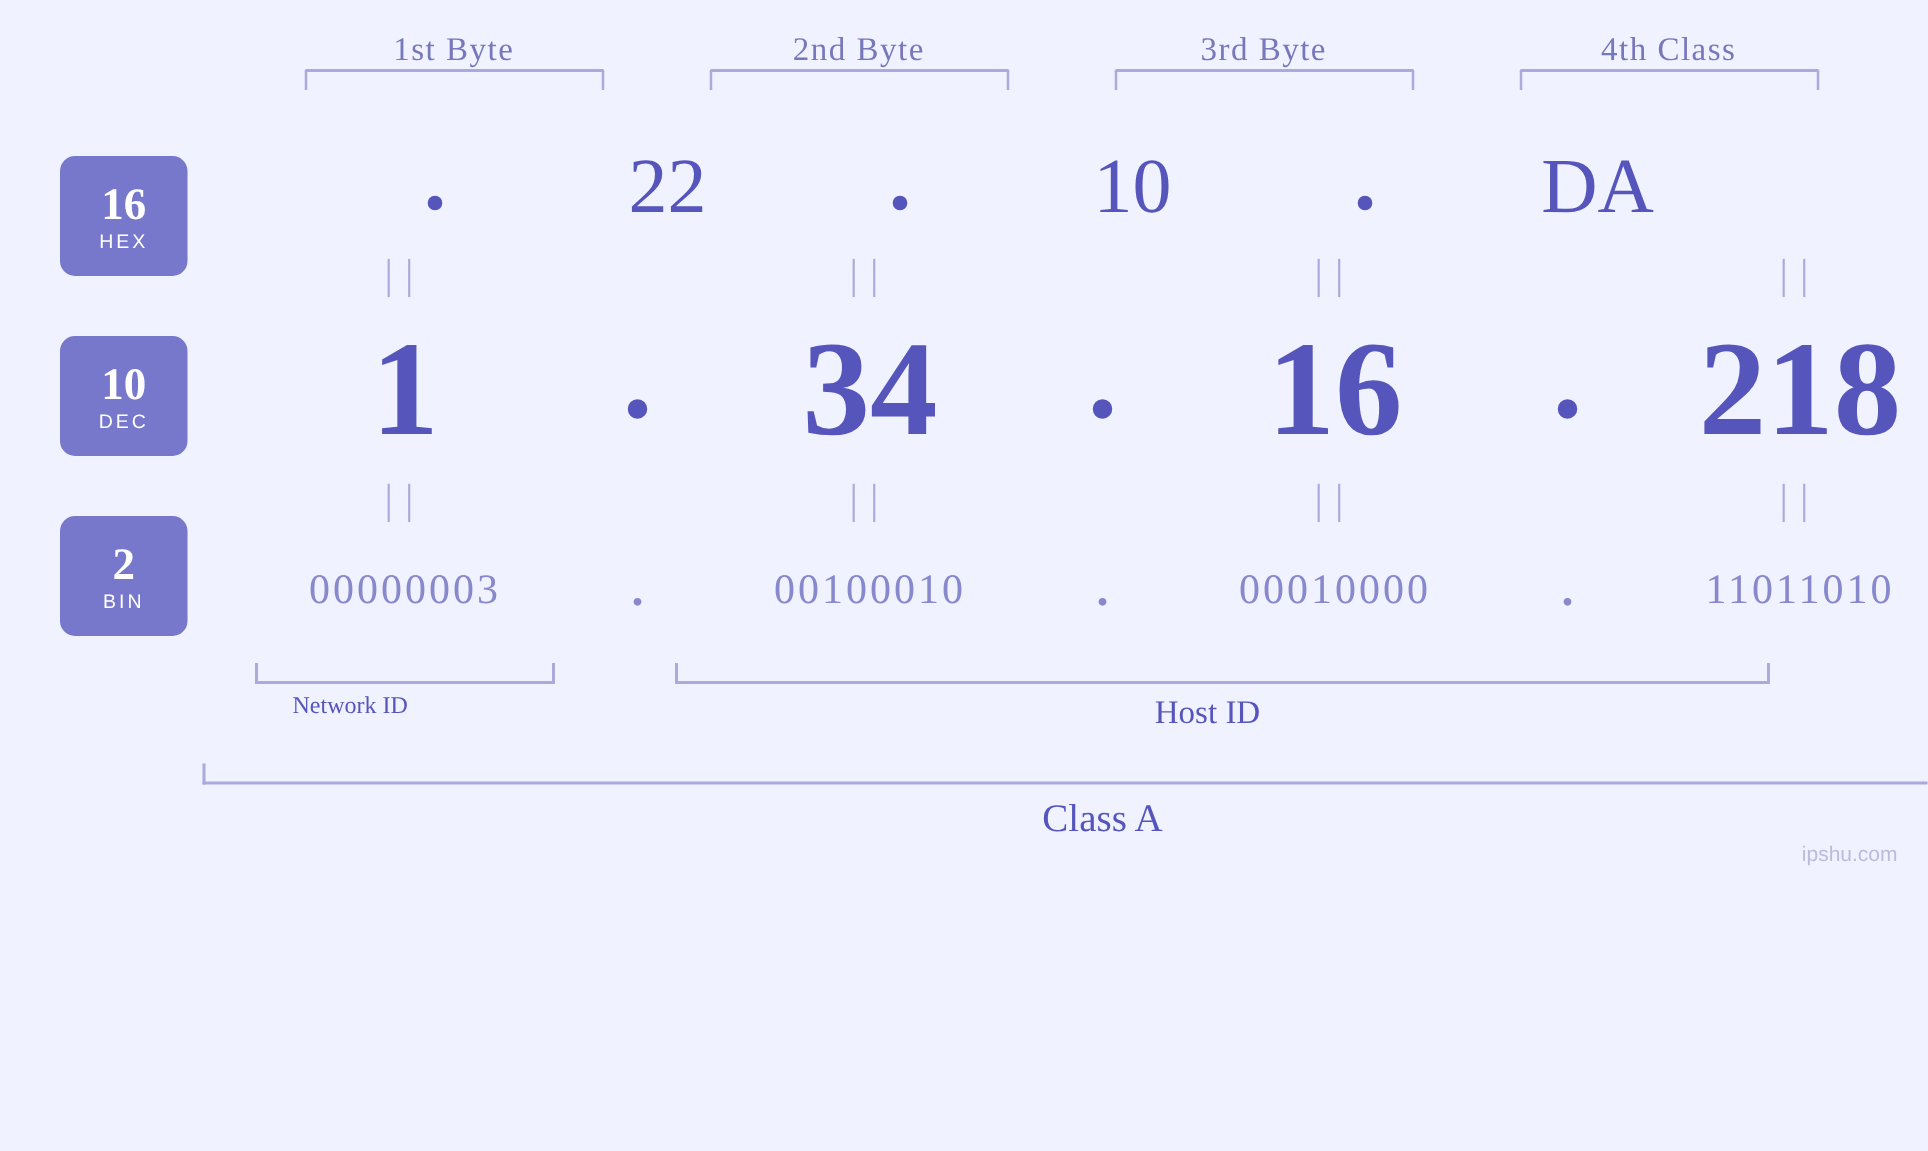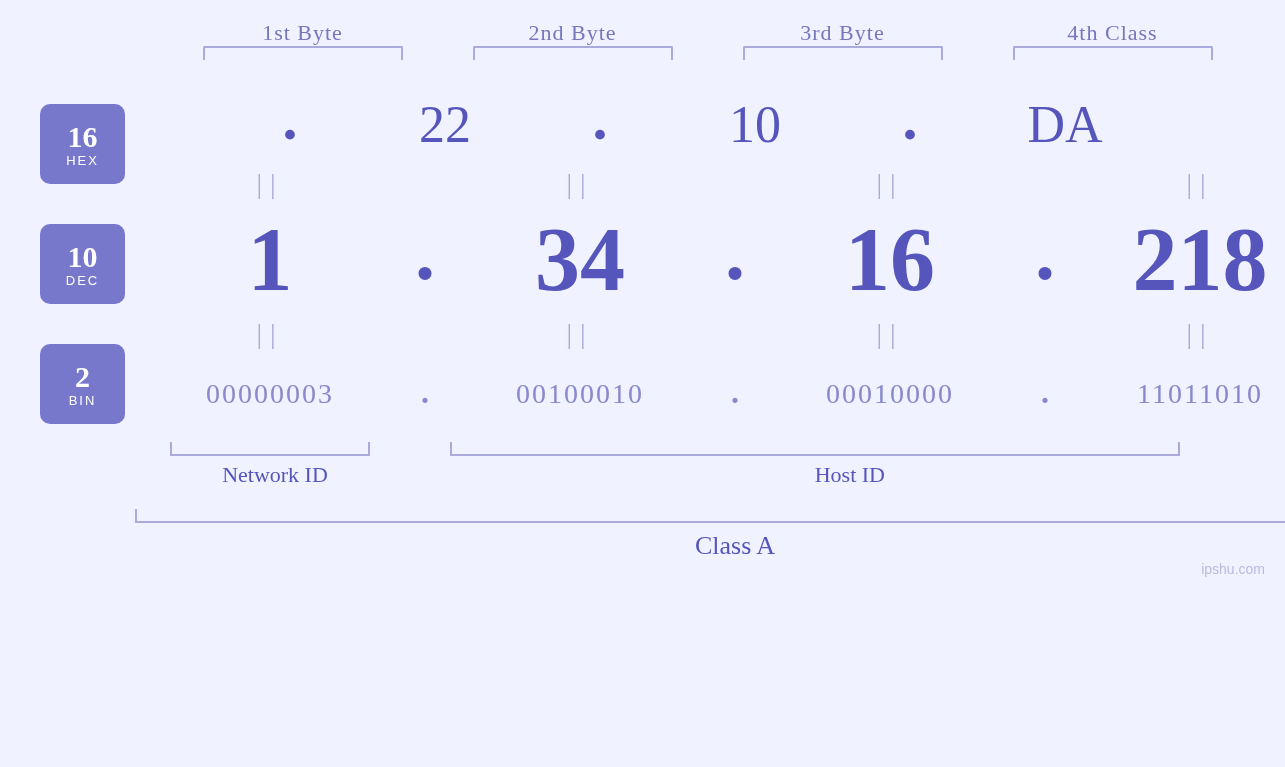--- a/index.html
+++ b/index.html
@@ -302,23 +302,23 @@
         <div class="dot-cell bin-dot">.</div>
         <div class="value-cell bin-val">11011010</div>
       </div>
 
       <div style="position: relative; height: 55px; margin-top: 8px;">
 
         <div style="position: absolute; left: 35px; width: 200px; height: 14px; border: 2px solid #aaaadd; border-top: none;"></div>
 
         <div style="position: absolute; left: 315px; width: 730px; height: 14px; border: 2px solid #aaaadd; border-top: none;"></div>
 
-        <div style="position: absolute; left: 60px; top: 20px; color: #5555bb; font-size: 22px; width: 160px; text-align: center;">Network ID</div>
-
-        <div style="position: absolute; left: 590px; top: 20px; color: #5555bb; font-size: 22px; width: 160px; text-align: right;">Host ID</div>
+        <div style="position: absolute; left: 60px; top: 20px; color: #5555bb; font-size: 16px; width: 160px; ">Network ID</div>
+
+        <div style="position: absolute; left: 590px; top: 20px; color: #5555bb; font-size: 22px; width: 160px; text-align: center;">Host ID</div>
       </div>
 
       <div style="margin-top: 12px;">
         <div style="width: 100%; height: 14px; border: 2px solid #aaaadd; border-top: none;"></div>
         <div style="text-align: center; color: #5555bb; font-size: 26px; margin-top: 8px;">Class A</div>
       </div>
 
     </div>
   </div>
 

